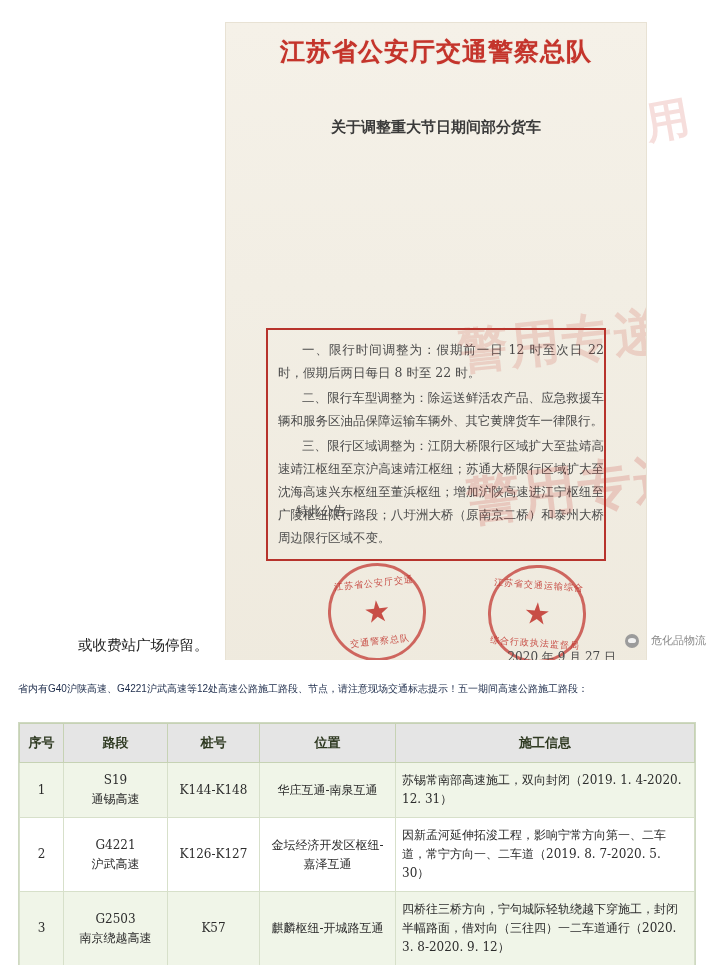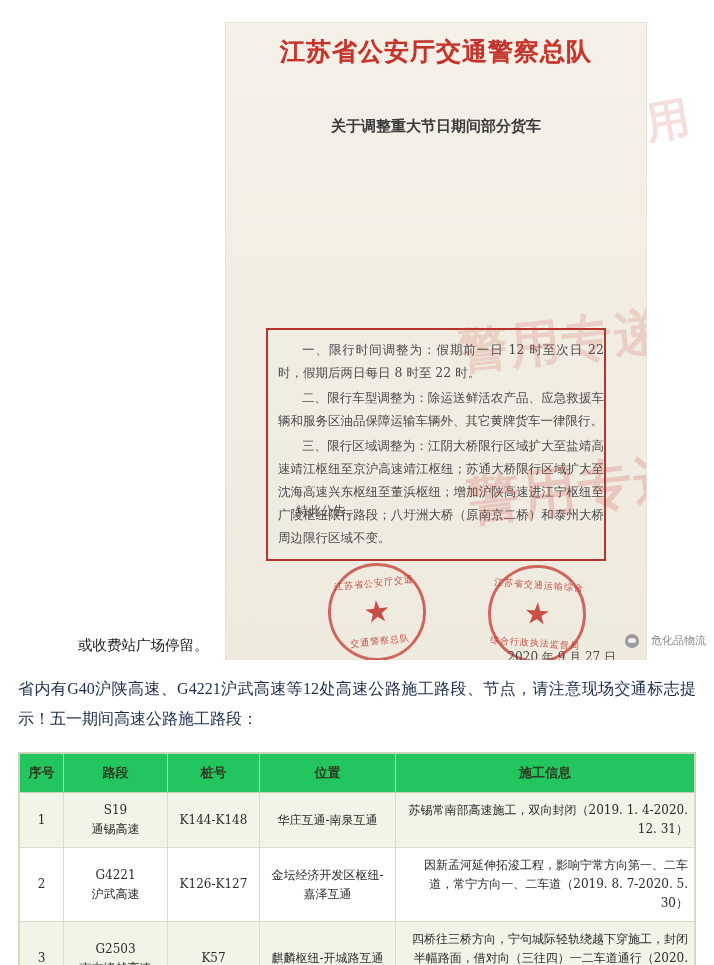--- a/index.html
+++ b/index.html
@@ -71,21 +71,21 @@
     text-shadow: 0 0 1px rgba(196,52,43,0.4);
   }
   .notice-title div { white-space: nowrap; }
 
   .notice-sub {
     position: absolute;
     left: 40px;
     right: 40px;
     top: 92px;
     text-align: center;
-    font-family: Liberation Mono, monospace;
+    font-family: Liberation Serif, serif;
     font-weight: bold;
     color: #3a3a3a;
     font-size: 15px;
     line-height: 25px;
   }
 
   .notice-body {
     position: absolute;
     left: 46px;
     right: 36px;
@@ -200,61 +200,61 @@
     left: 78px;
     top: 636px;
     font-size: 14.5px;
     color: #222;
     font-family: "DejaVu Serif", serif;
   }
 
   
   .para {
     margin: 14px 18px 0 18px;
-    font-size: 16px;
+    font-size: 10px;
     line-height: 30px;
     color: #1c2b4a;
-    font-family: Liberation Serif, serif;
+    font-family: Liberation Sans, sans-serif;
     text-align: justify;
   }
 
   
   .table-wrap {
     margin: 18px 18px 0 18px;
     border: 1px solid #cfd9c2;
   }
   table.sched {
     width: 100%;
     border-collapse: collapse;
     table-layout: fixed;
     font-family: "DejaVu Serif", serif;
   }
   table.sched th {
-    background: #22c55e;
+    background: #e5e5e5;
     color: #2f3a22;
     font-size: 13px;
     font-weight: bold;
     padding: 10px 2px;
     border: 1px solid #c6d2b4;
     text-align: center;
   }
   table.sched td {
     border: 1px solid #d7e0ca;
     font-size: 12px;
     line-height: 19px;
     padding: 8px 6px;
     vertical-align: middle;
     color: #2c2c2c;
     background: #ffffff;
   }
   table.sched tr.alt td {
     background: #f0f5e8;
   }
   td.c { text-align: center; }
-  td.info { text-align: right; }
+  td.info { text-align: left; }
   .col-no { width: 44px; }
   .col-road { width: 104px; }
   .col-pile { width: 92px; }
   .col-pos { width: 136px; }
 </style>
 </head>
 <body>
 
 <div class="page">
 

